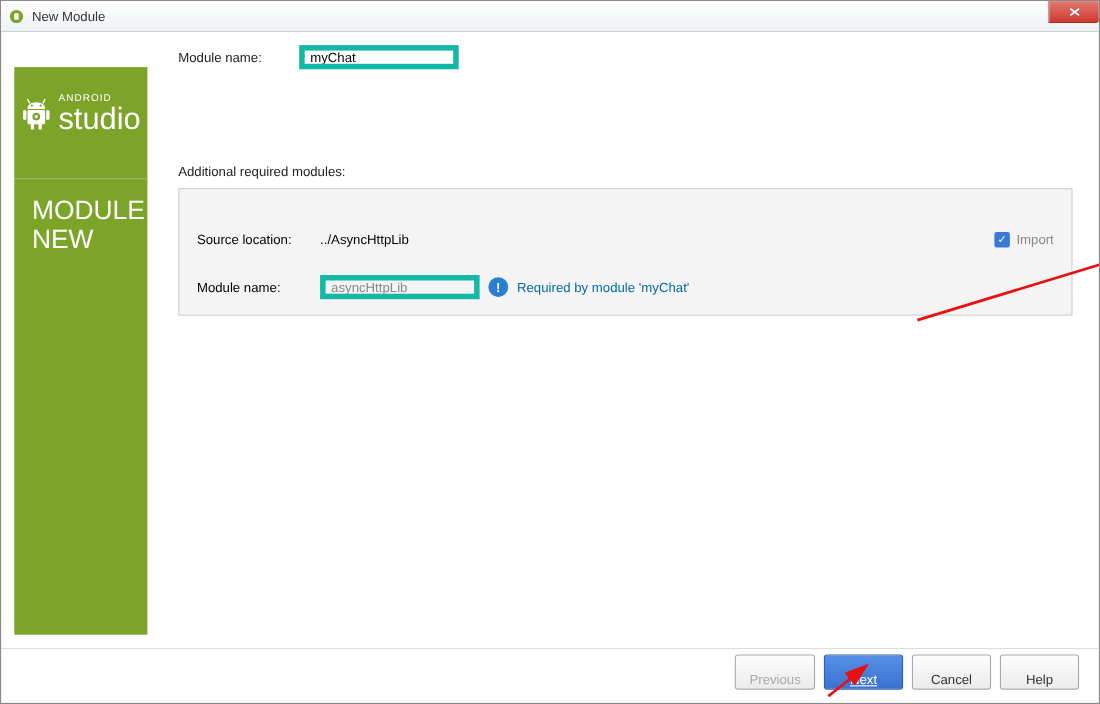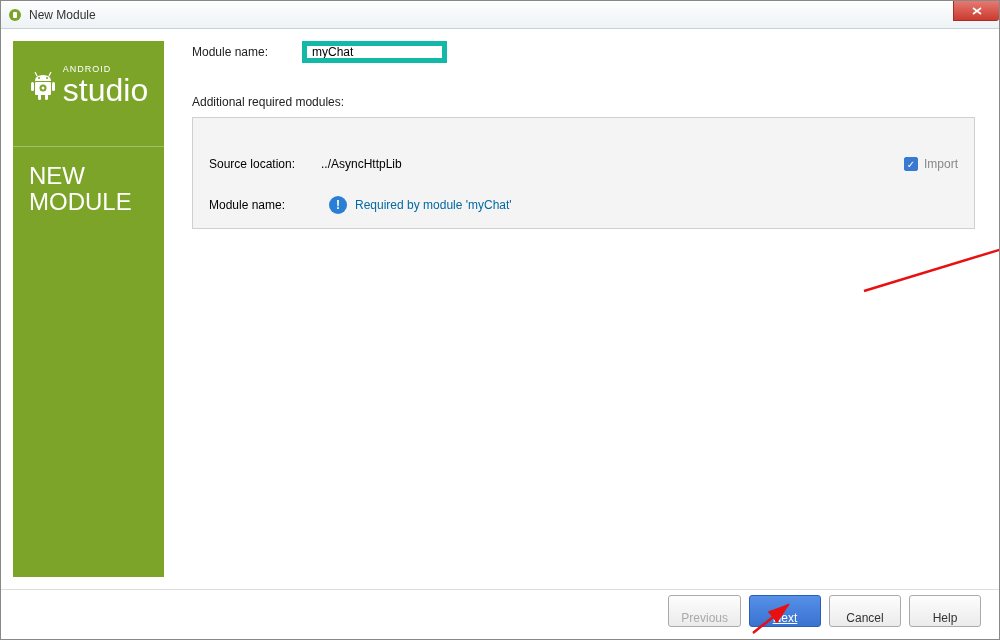--- a/index.html
+++ b/index.html
@@ -7,42 +7,42 @@
     
     .titlebar { height: 28px; background: linear-gradient(#fdfefe, #eef2f5); border-bottom: 1px solid #c8d0d8; display: flex; align-items: center; padding: 0 16px 0 6px; position: relative; }
     .titlebar-icon { width: 16px; height: 16px; margin-right: 6px; display: inline-flex; align-items: center; justify-content: center; }
     .titlebar-text { color: #333; }
     .win-controls { position: absolute; right: 0; top: 0; display: flex; }
     .win-btn { width: 30px; height: 20px; border: 1px solid #999; border-top: none; display: flex; align-items: center; justify-content: center; font-size: 10px; background: linear-gradient(#f0f0f0, #d8d8d8); margin-left: -1px; cursor: pointer; }
     .win-btn.close { background: linear-gradient(#e47a72, #cc3a2f); color: #fff; width: 46px; border-top-right-radius: 0; border-bottom-right-radius: 3px; border-color: #a03028; border-right: none; }
     
     .dialog-body { display: flex; height: 560px; padding: 12px; gap: 0; }
     
-    .sidebar { width: 151px; background: #7ba428; display: flex; flex-direction: column; align-items: center; color: #fff; padding-top: 24px; }
+    .sidebar { width: 121px; background: #7ba428; display: flex; flex-direction: column; align-items: center; color: #fff; padding-top: 24px; margin-top: 20px; }
     .sidebar-logo { display: flex; align-items: center; gap: 6px; margin-bottom: 40px; }
     .sidebar-logo-text { display: flex; flex-direction: column; line-height: 1; }
     .sidebar-logo-text .sm { font-size: 9px; letter-spacing: 1px; }
-    .sidebar-logo-text .lg { font-size: 32px; font-weight: 300; }
+    .sidebar-logo-text .lg { font-size: 28px; font-weight: 300; }
     .sidebar-sep { width: 100%; height: 1px; background: rgba(255,255,255,0.3); margin-bottom: 16px; }
     .sidebar-title { font-size: 24px; font-weight: 300; line-height: 1.1; align-self: flex-start; padding-left: 16px; letter-spacing: 0px; }
     
     .content { flex: 1; padding: 0 12px 0 28px; position: relative; display: flex; flex-direction: column; }
     
     .form-row { display: flex; align-items: center; margin-bottom: 10px; }
     .form-row label { width: 110px; color: #222; }
     .form-row-top { margin-top: 128px; }
     
     .text-input { border: 5px solid #14b8a6; padding: 3px 5px; font-family: inherit; font-size: 12px; height: 22px; }
     .text-input.focused { border: 1px solid #3a79d1; box-shadow: 0 0 0 1px #3a79d1; outline: none; }
     .src-dir-input { flex: 1; }
     .module-name-input { width: 145px; }
     
     .browse-btn { width: 24px; height: 22px; margin-left: 6px; border: 1px solid #999; background: linear-gradient(#f8f8f8, #e4e4e4); cursor: pointer; font-size: 10px; color: #333; display: flex; align-items: center; justify-content: center; }
     
-    .section-title { margin-top: 22px; margin-bottom: 8px; color: #222; }
+    .section-title { margin-top: 76px; margin-bottom: 8px; color: #222; }
     
     .required-panel { border: 1px solid #d0d0d0; background: #f4f4f4; padding: 14px 16px; }
     .required-panel .form-row { margin-bottom: 8px; margin-top: 25px; }
     .required-panel .form-row:last-child { margin-bottom: 0; }
     .required-panel .text-input { background: #f4f4f4; color: #888; }
     .required-panel .text-input[disabled] { background: #f4f4f4; }
     .panel-row1 { display: flex; align-items: center; }
     .panel-row1 .lbl { width: 112px; }
     .panel-row1 .val { flex: 1; }
     .import-check { display: flex; align-items: center; gap: 6px; color: #888; }
@@ -99,22 +99,22 @@
         <circle cx="14" cy="17" r="3.5" fill="#7ba428"></circle>
         <circle cx="14" cy="17" r="1.5" fill="#fff"></circle>
       </svg>
       <div class="sidebar-logo-text">
         <span class="sm">ANDROID</span>
         <span class="lg">studio</span>
       </div>
     </div>
     <div class="sidebar-sep"></div>
     <div class="sidebar-title">
+      <div>MODULE</div>
       <div>NEW</div>
-      <div>MODULE</div>
     </div>
   </div>
 
   <div class="content">
 
 
     <div class="form-row">
       <label>Module name:</label>
       <input type="text" class="text-input module-name-input" value="myChat" style="">
     </div>
@@ -125,20 +125,21 @@
       <div class="form-row panel-row1">
         <span class="lbl">Source location:</span>
         <span class="val">../AsyncHttpLib</span>
         <div class="import-check">
           <span class="cb">✓</span>
           <span>Import</span>
         </div>
       </div>
       <div class="form-row">
         <span style="width:112px">Module name:</span>
+        <input type="text" class="text-input" style="width: 145px;" disabled="" value="asyncHttpLib">
         <span class="info-icon">!</span>
         <span class="required-text">Required by module 'myChat'</span>
       </div>
     </div>
 
 
     <div class="arrow" style="top:165px; left:700px;">
       <svg width="260" height="90">
         <defs>
             <marker id="ah1" markerWidth="10" markerHeight="10" refX="8" refY="3" orient="auto">

